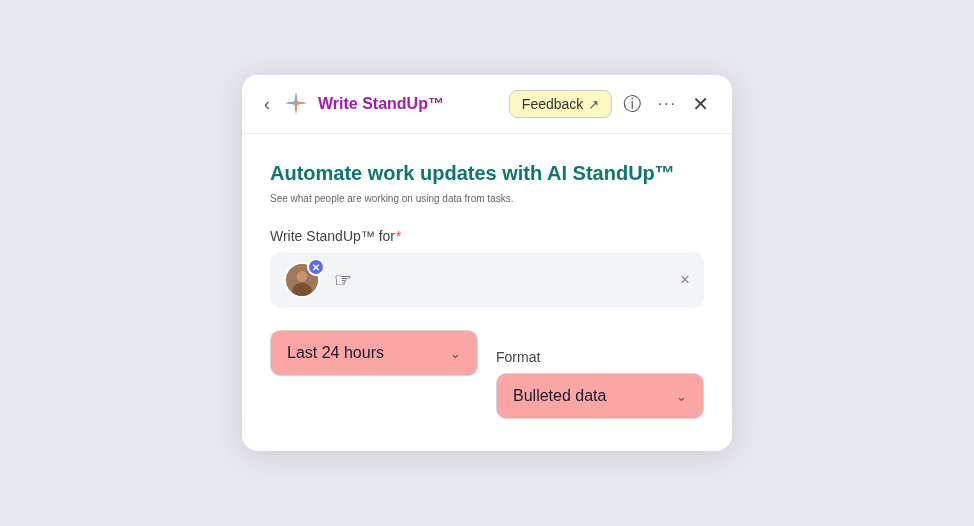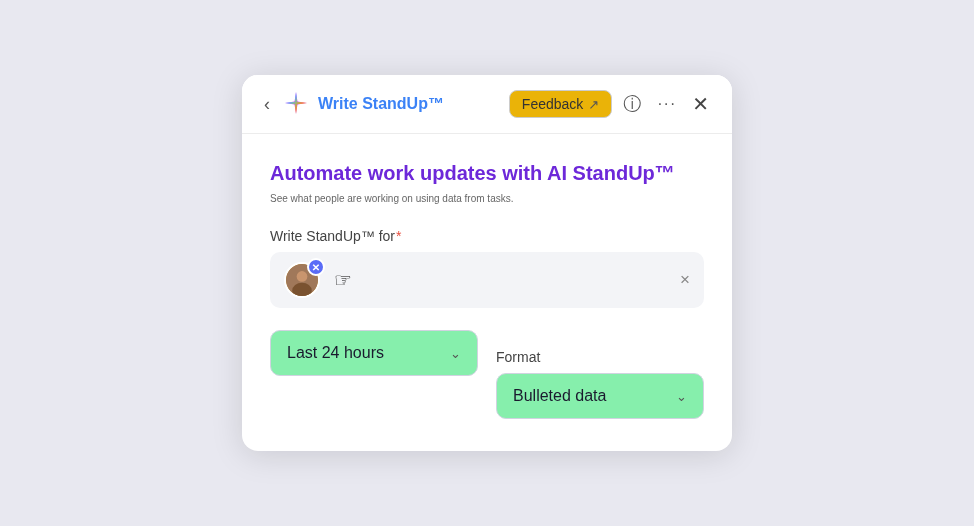--- a/index.html
+++ b/index.html
@@ -42,38 +42,38 @@
       border-radius: 4px;
       line-height: 1;
     }
     .logo-icon {
       width: 28px;
       height: 28px;
     }
     .header-title {
       font-size: 16px;
       font-weight: 600;
-      color: #3b82f6;
+      color: #a21caf;
     }
     .header-right {
       display: flex;
       align-items: center;
       gap: 6px;
     }
     .feedback-btn {
       display: flex;
       align-items: center;
       gap: 5px;
       border: 1.5px solid #ccc;
       border-radius: 8px;
       padding: 5px 12px;
       font-size: 14px;
       font-weight: 500;
       color: #333;
-      background: #eab308;
+      background: #fef9c3;
       cursor: pointer;
     }
     .feedback-btn .ext-icon {
       font-size: 13px;
       color: #555;
     }
     .icon-btn {
       background: none;
       border: none;
       cursor: pointer;
@@ -88,21 +88,21 @@
     .close-btn {
       font-size: 20px;
       color: #444;
     }
     .content {
       padding: 28px 28px 32px 28px;
     }
     .main-title {
       font-size: 20px;
       font-weight: 700;
-      color: #6d28d9;
+      color: #0f766e;
       margin-bottom: 8px;
     }
     .subtitle {
       font-size: 10px;
       color: #666;
       margin-bottom: 24px;
     }
     .field-label {
       font-size: 14px;
       color: #444;
@@ -170,21 +170,21 @@
     }
     .row-fields {
       display: flex;
       gap: 18px;
     }
     .field-group {
       flex: 1;
     }
     .select-box {
       width: 100%;
-      background: #86efac;
+      background: #fca5a5;
       border: 1.5px solid #d0d3e0;
       border-radius: 10px;
       padding: 13px 16px;
       font-size: 16px;
       font-weight: 500;
       color: #1a1a2e;
       display: flex;
       align-items: center;
       justify-content: space-between;
       cursor: pointer;

